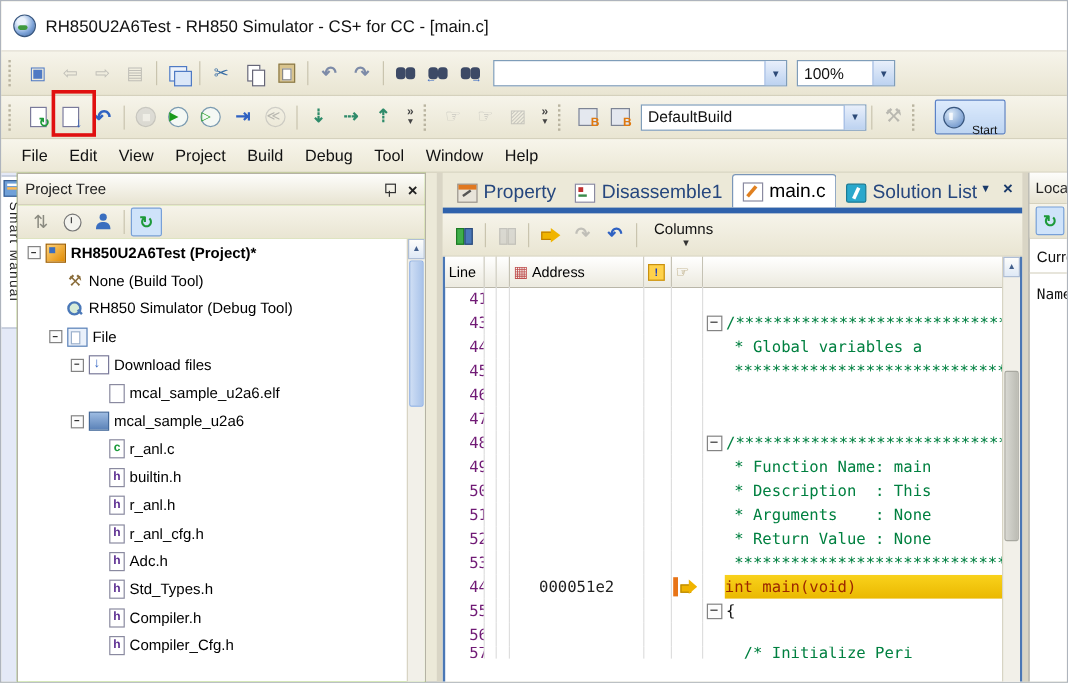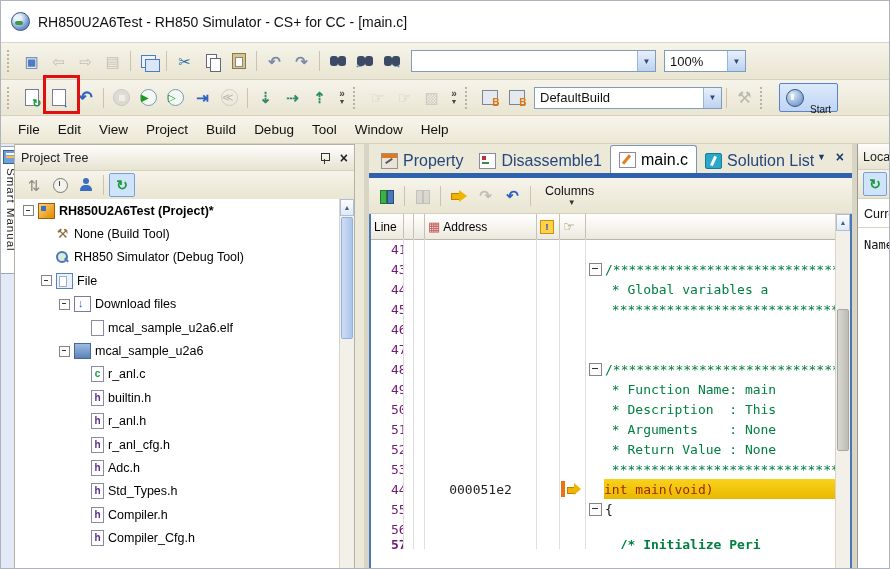--- a/index.html
+++ b/index.html
@@ -167,21 +167,21 @@
 
   #editor-body{position:absolute;left:0;top:70px;width:483px;height:356px;background:#fff;border-left:2px solid #4a77b5;border-right:2px solid #4a77b5;box-sizing:border-box;}
   #eheader{position:absolute;left:0;top:0;height:25px;right:14px;display:flex;border-bottom:1px solid #b9b6a8;}
   .hcell{background:linear-gradient(#ffffff,#eceadf);border-right:1px solid #c5c2b4;display:flex;align-items:center;font-size:12px;color:#000;box-sizing:border-box;padding-left:3px;white-space:nowrap;overflow:hidden;}
   .w-line{width:33px;} .w-a{width:10px;} .w-b{width:11px;} .w-addr{width:112px;} .w-ev{width:23px;} .w-ptr{width:26px;} .w-code{flex:1;}
   [data-name="address-grid-icon"]{color:#c05050;font-size:13px;margin-right:3px;}
   [data-name="event-icon"]{width:12px;height:12px;background:#ffd24a;border:1px solid #c89010;color:#2040c0;font-size:9px;font-weight:bold;text-align:center;line-height:12px;display:inline-block;}
   [data-name="pointer-hand-icon"]{color:#a08850;font-size:13px;}
   #erows{position:absolute;left:0;top:25px;right:14px;bottom:0;overflow:hidden;}
   .crow{height:20px;display:flex;font-family:"DejaVu Sans Mono",monospace;font-size:13px;}
-  .crow.partial{height:10px;overflow:hidden;font-weight:bold;}
+  .crow.partial{height:10px;overflow:hidden;}
   .ccell{border-right:1px solid #dedede;box-sizing:border-box;overflow:hidden;white-space:pre;display:flex;align-items:center;}
   .c-line{justify-content:flex-start;padding-left:20px;color:#701a75;}
   .c-addr{justify-content:center;color:#222;}
   .c-code{border-right:none;position:relative;padding-left:2px;}
   .fold{width:11px;height:11px;border:1px solid #848484;background:#fcfcfc;position:relative;flex:none;margin:0 3px 0 1px;}
   .fold::after{content:"";position:absolute;left:2px;top:4.5px;width:6px;height:1px;background:#333;}
   .gut{width:16px;flex:none;}
   .codetext{flex:1;display:flex;align-items:center;height:100%;white-space:pre;overflow:hidden;}
   .codetext.hlbg{background:linear-gradient(#f9d21c,#eab800);}
   .sg-com{color:#008040;} .sg-plain{color:#111;} .sg-dir{color:#963c3c;} .sg-kw{color:#0f2d8c;} .sg-hl{color:#9c2800;}

